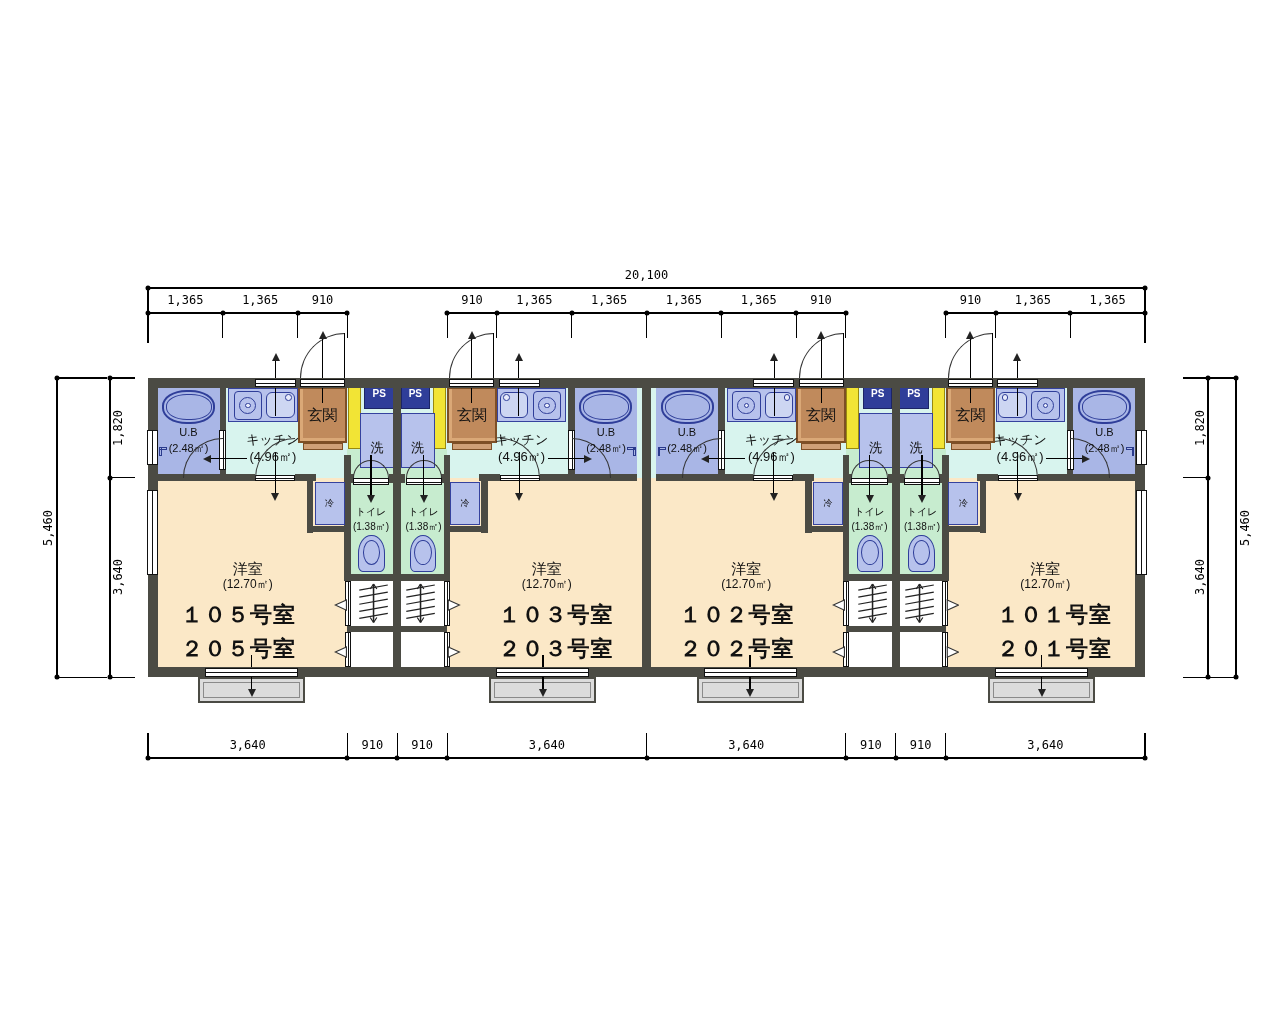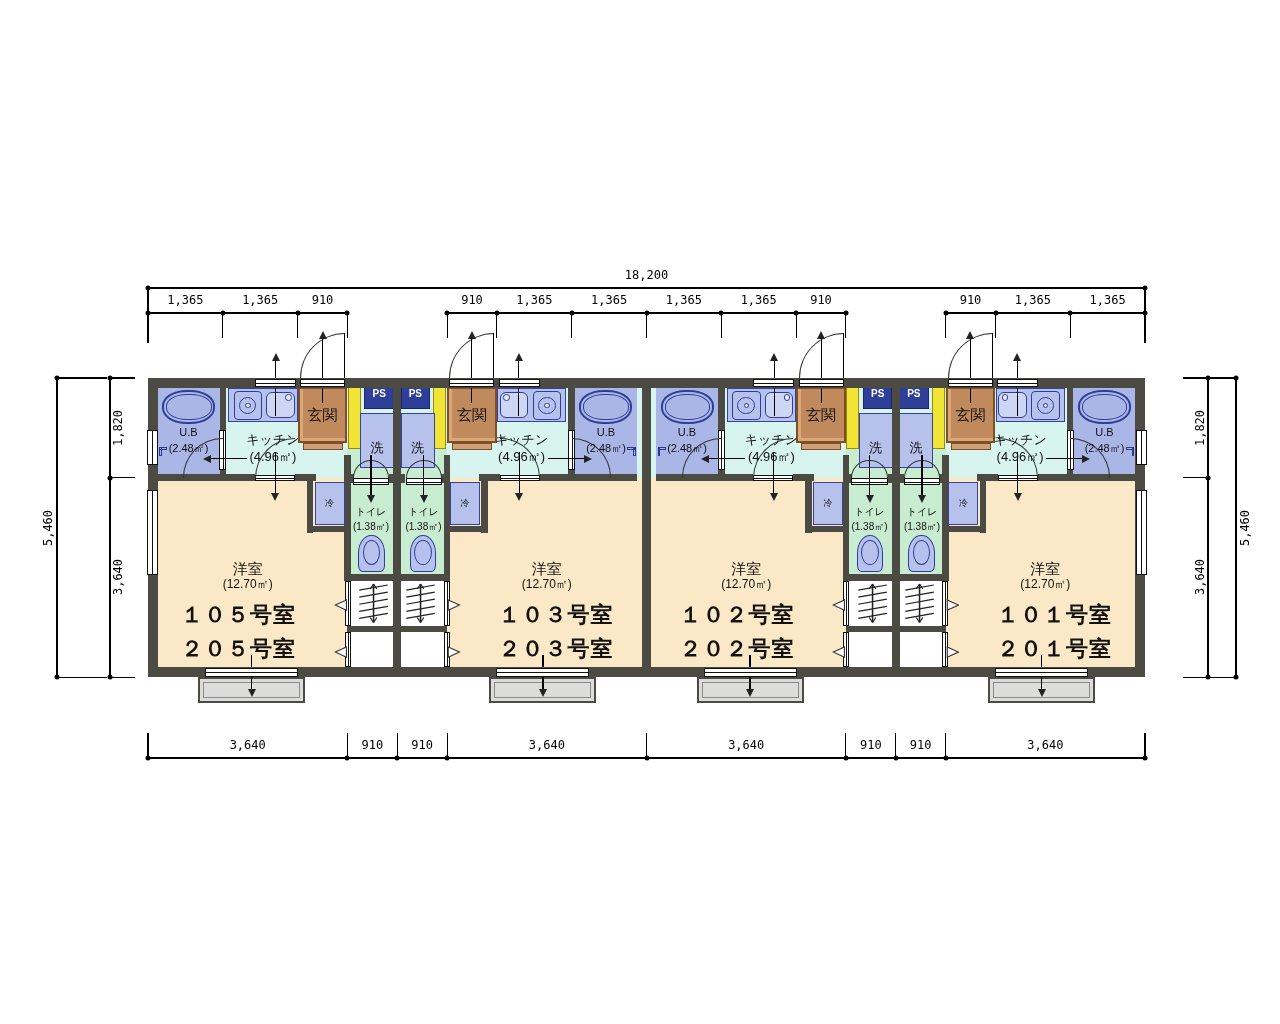--- a/index.html
+++ b/index.html
@@ -513,21 +513,21 @@
       <div class="mid" style="top: 0px; bottom: 0px; left: 50%; width: 1px;"></div>
     </div>
     <div class="abs win" style="left: 1135.5px; top: 489.8px; width: 11px; height: 85.5px;">
       <div class="mid" style="top: 0px; bottom: 0px; left: 50%; width: 1px;"></div>
     </div>
     <div class="abs dimline" style="left: 148px; top: 287.4px; width: 997px; height: 1.2px;"></div>
     <div class="abs dimline" style="left: 147.4px; top: 288px; width: 1.2px; height: 55px;"></div>
     <div class="abs dot" style="left: 148px; top: 288px;"></div>
     <div class="abs dimline" style="left: 1144.4px; top: 288px; width: 1.2px; height: 55px;"></div>
     <div class="abs dot" style="left: 1145px; top: 288px;"></div>
-    <div class="abs dimlbl" style="left: 646.5px; top: 275px;">18,200</div>
+    <div class="abs dimlbl" style="left: 646.5px; top: 275px;">20,100</div>
     <div class="abs dimline" style="left: 148px; top: 312.4px; width: 199.4px; height: 1.2px;"></div>
     <div class="abs dimline" style="left: 147.4px; top: 313px; width: 1.2px; height: 25px;"></div>
     <div class="abs dot" style="left: 148px; top: 313px;"></div>
     <div class="abs dimline" style="left: 222.2px; top: 313px; width: 1.2px; height: 25px;"></div>
     <div class="abs dot" style="left: 222.8px; top: 313px;"></div>
     <div class="abs dimline" style="left: 296.9px; top: 313px; width: 1.2px; height: 25px;"></div>
     <div class="abs dot" style="left: 297.6px; top: 313px;"></div>
     <div class="abs dimline" style="left: 346.8px; top: 313px; width: 1.2px; height: 25px;"></div>
     <div class="abs dot" style="left: 347.4px; top: 313px;"></div>
     <div class="abs dimlbl" style="left: 185.4px; top: 300px;">1,365</div>

